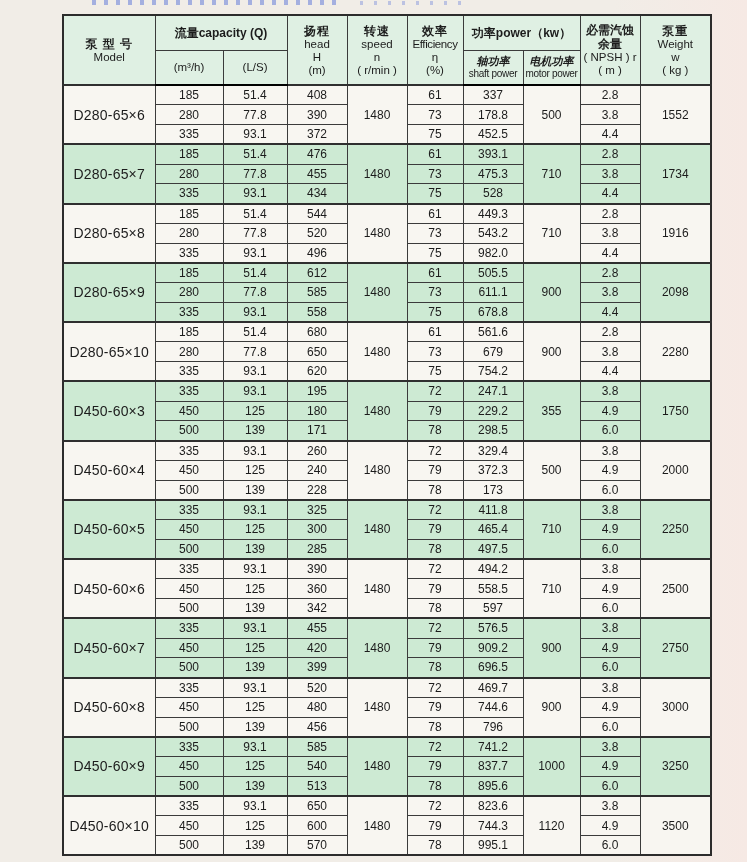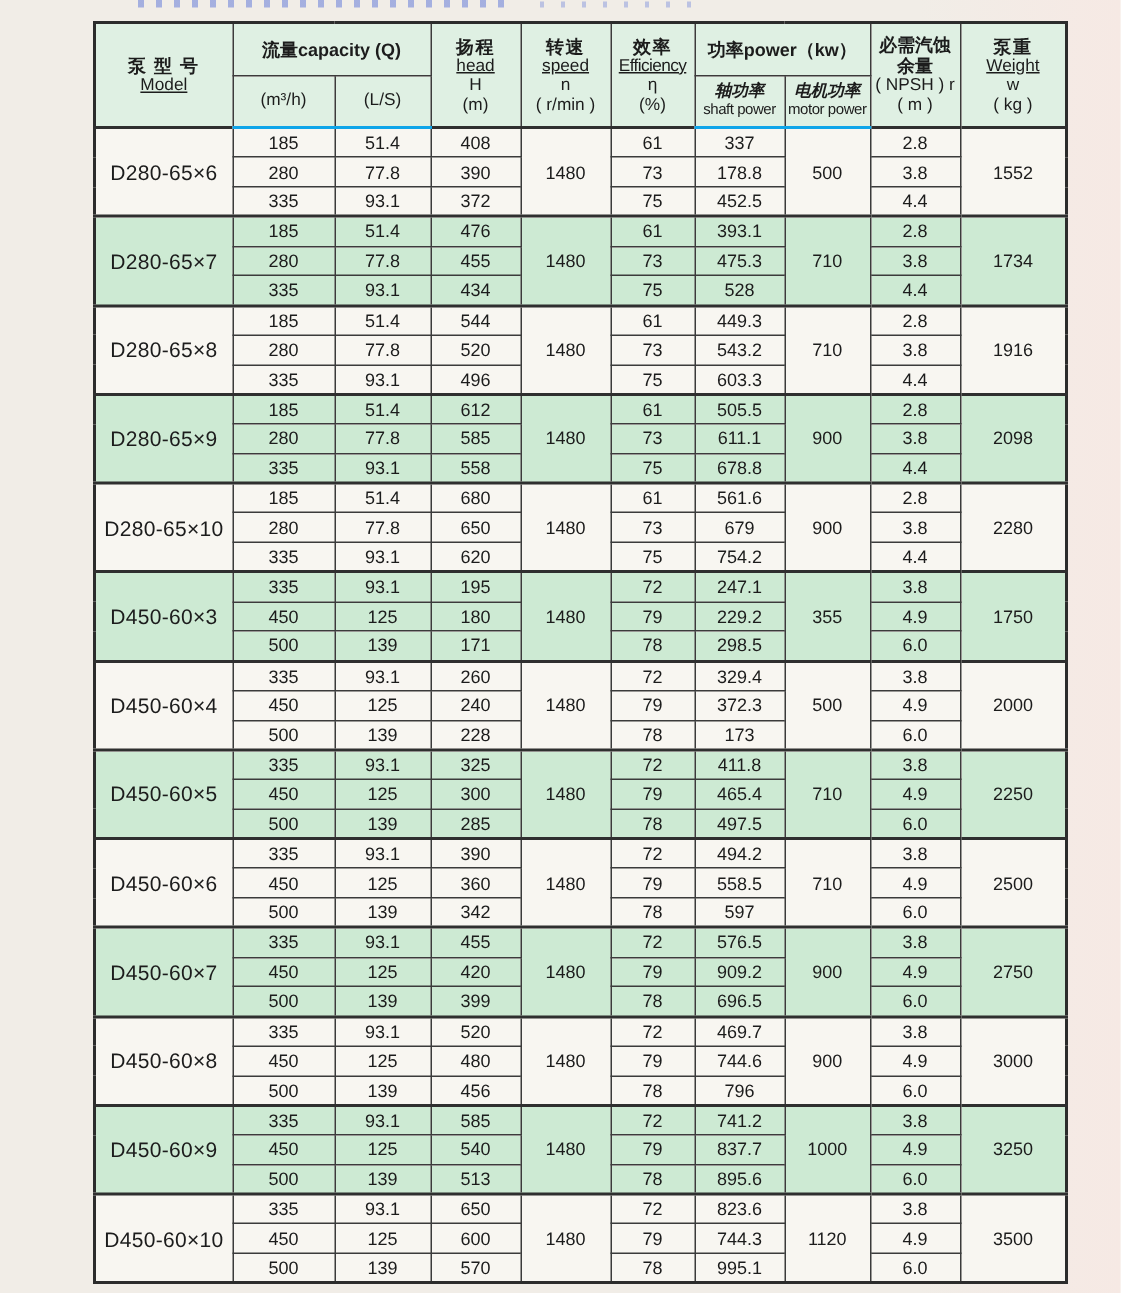--- a/index.html
+++ b/index.html
@@ -40,30 +40,30 @@
     border:2px solid #2c2c2c;
   }
   th,td{
     border:1px solid var(--border);
     text-align:center;vertical-align:middle;
     padding:0;overflow:hidden;white-space:nowrap;
   }
   thead th{background:var(--header-bg);font-weight:400;}
   thead tr{height:35px;}
   .hz{font-size:12px;font-weight:600;line-height:14px;letter-spacing:1px;}
-  .he{font-size:11.5px;font-weight:400;line-height:13px;letter-spacing:0;text-decoration:underline;}
+  .he{font-size:11.5px;font-weight:400;line-height:13px;letter-spacing:0;}
   .hs{font-size:11.5px;line-height:13px;}
   .sub-zh{font-size:11px;font-weight:600;line-height:13px;font-style:italic;}
   .sub-en{font-size:10px;line-height:11px;letter-spacing:-0.3px;}
   tbody tr{height:19.75px;}
   tbody td{font-size:12px;background:var(--plain);}
   tbody tr.shaded td{background:var(--shade);}
   tbody tr.group-start td{border-top:2px solid #2f2f2f;}
   td.model-cell{font-size:14px;letter-spacing:.2px;}
-  thead tr:last-child th{border-bottom:2px solid #0ea5e9;margin-left:41px;}
+  thead tr:last-child th{border-bottom:2px solid #000000;margin-left:41px;}
 </style>
 </head>
 <body>
 
 <div class="page">
   <div class="top-fragment"></div>
   <div class="top-fragment2"></div>
 
   <table class="spec-table">
     <colgroup>
@@ -213,21 +213,21 @@
           <td>520</td>
           <td>73</td>
           <td>543.2</td>
           <td>3.8</td>
         </tr>
         <tr class="">
           <td>335</td>
           <td>93.1</td>
           <td>496</td>
           <td>75</td>
-          <td>603.3</td>
+          <td>982.0</td>
           <td>4.4</td>
         </tr>
         <tr class="shaded group-start">
           <td rowspan="3" class="model-cell">D280-65×9</td>
           <td>185</td>
           <td>51.4</td>
           <td>612</td>
           <td rowspan="3">1480</td>
           <td>61</td>
           <td>505.5</td>

